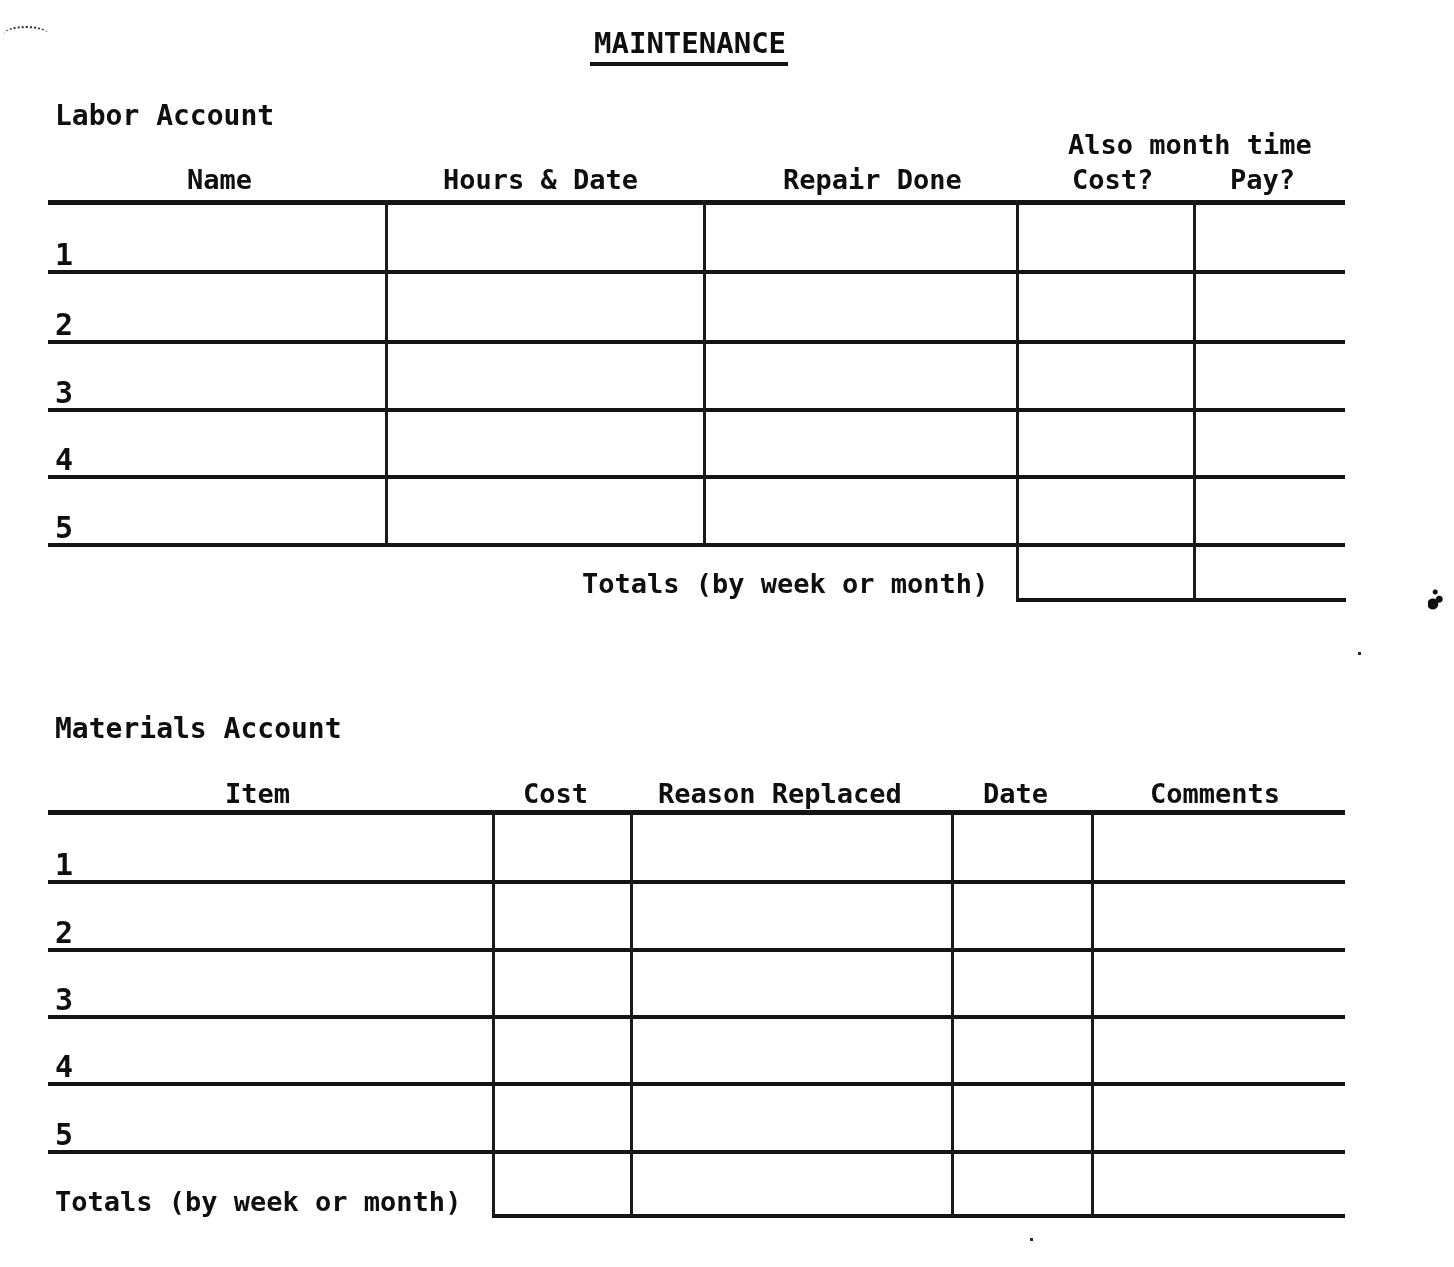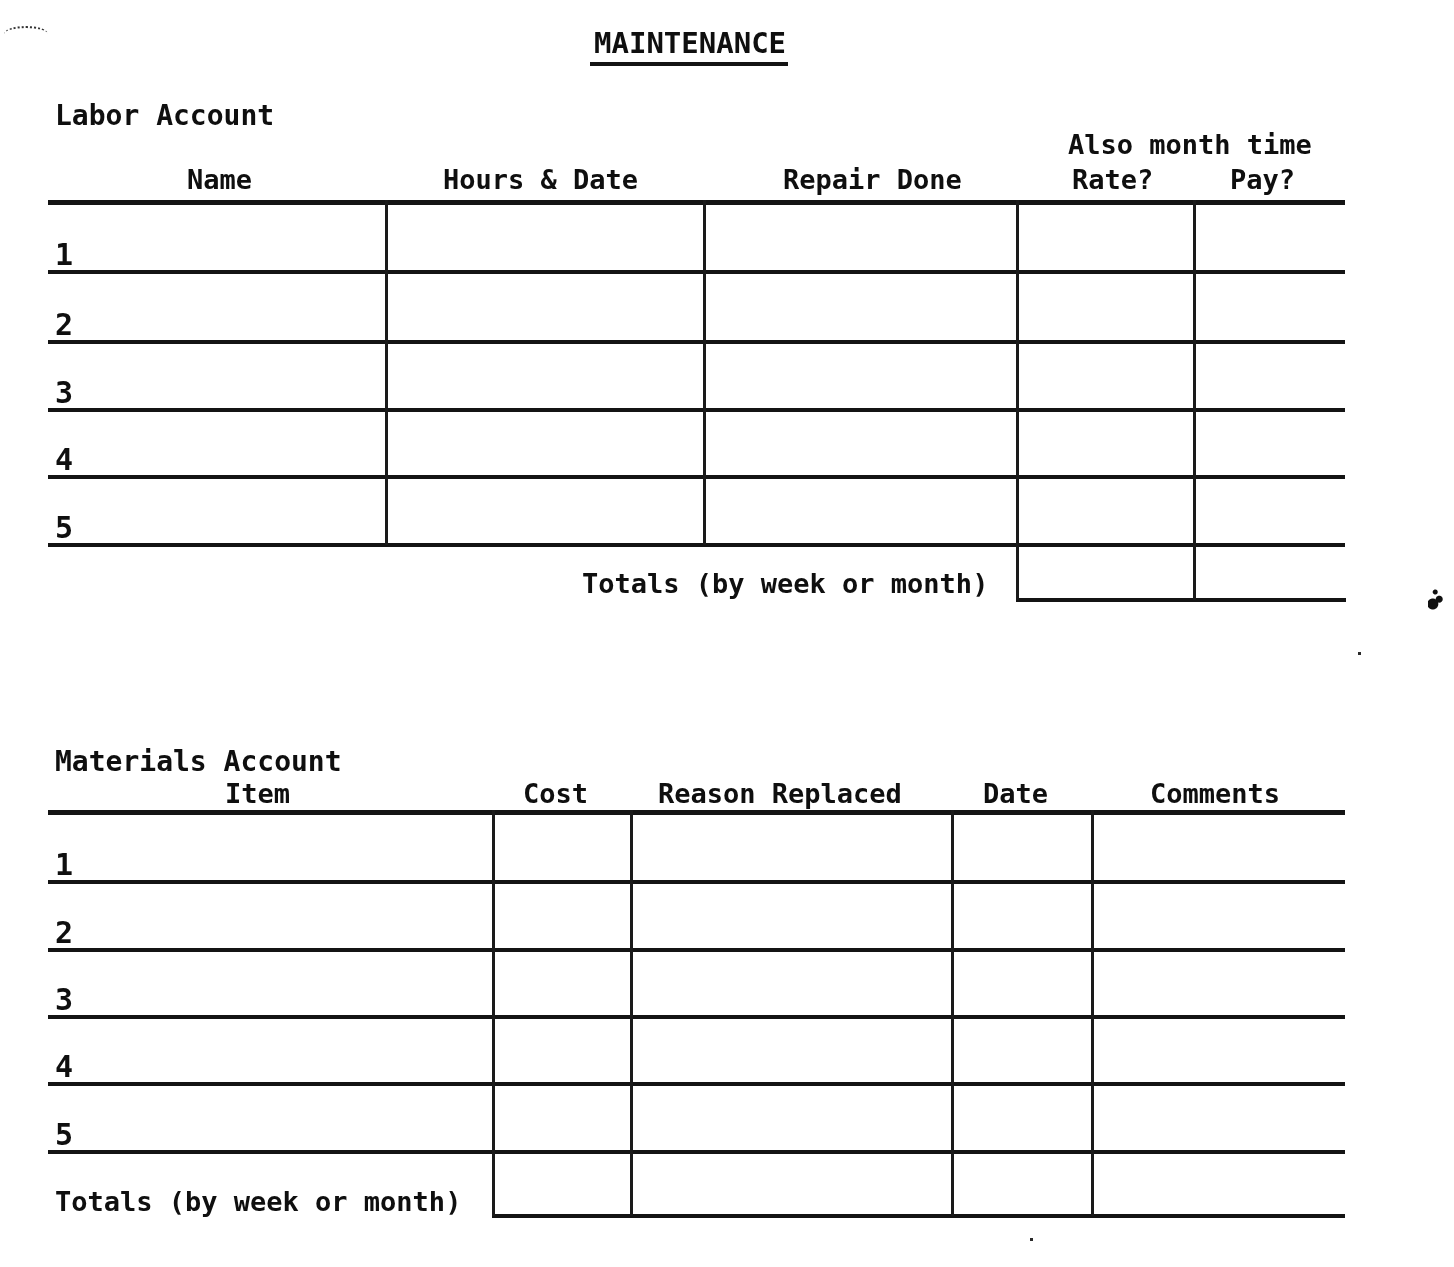--- a/index.html
+++ b/index.html
@@ -95,21 +95,21 @@
 
   <div class="txt title" style="left:594px; top:26px;">MAINTENANCE</div>
   <div class="underline" style="left:590px; top:62px; width:198px;"></div>
 
   <div class="txt section-heading" style="left:55px; top:99px;text-align:right;">Labor Account</div>
 
   <div class="txt col-header" style="left:1068px; top:129px;">Also month time</div>
   <div class="txt col-header" style="left:187px; top:164px;">Name</div>
   <div class="txt col-header" style="left:443px; top:164px;">Hours &amp; Date</div>
   <div class="txt col-header" style="left:783px; top:164px;text-align:right;">Repair Done</div>
-  <div class="txt col-header" style="left:1072px; top:164px;">Rate?</div>
+  <div class="txt col-header" style="left:1072px; top:164px;">Cost?</div>
   <div class="txt col-header" style="left:1230px; top:164px;">Pay?</div>
 
   <div class="h-line thick" style="left:48px; top:200px; width:1297px;"></div>
   <div class="h-line" style="left:48px; top:270px; width:1297px;"></div>
   <div class="h-line" style="left:48px; top:340px; width:1297px;"></div>
   <div class="h-line" style="left:48px; top:408px; width:1297px;"></div>
   <div class="h-line" style="left:48px; top:475px; width:1297px;"></div>
   <div class="h-line" style="left:48px; top:543px; width:1297px;"></div>
   <div class="h-line" style="left:1016px; top:598px; width:330px;"></div>
 
@@ -119,21 +119,21 @@
   <div class="v-line" style="left:1193px; top:200px; height:400px;"></div>
 
   <div class="txt row-num" style="left:55px; top:237px;">1</div>
   <div class="txt row-num" style="left:55px; top:307px;">2</div>
   <div class="txt row-num" style="left:55px; top:375px;">3</div>
   <div class="txt row-num" style="left:55px; top:442px;">4</div>
   <div class="txt row-num" style="left:55px; top:510px;">5</div>
 
   <div class="txt totals" style="left:582px; top:568px;">Totals (by week or month)</div>
 
-  <div class="txt section-heading" style="left:55px; top:712px;margin-top:33px;">Materials Account</div>
+  <div class="txt section-heading" style="left:55px; top:712px;">Materials Account</div>
 
   <div class="txt col-header" style="left:225px; top:778px;">Item</div>
   <div class="txt col-header" style="left:523px; top:778px;">Cost</div>
   <div class="txt col-header" style="left:658px; top:778px;">Reason Replaced</div>
   <div class="txt col-header" style="left:983px; top:778px;text-align:right;">Date</div>
   <div class="txt col-header" style="left:1150px; top:778px;">Comments</div>
 
   <div class="h-line thick" style="left:48px; top:810px; width:1297px;"></div>
   <div class="h-line" style="left:48px; top:880px; width:1297px;"></div>
   <div class="h-line" style="left:48px; top:948px; width:1297px;"></div>

